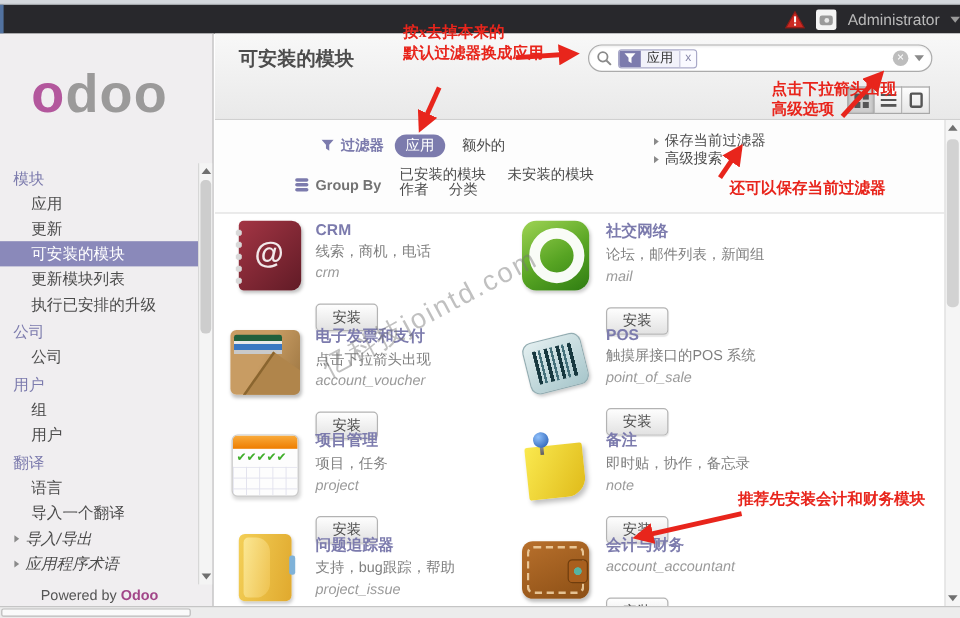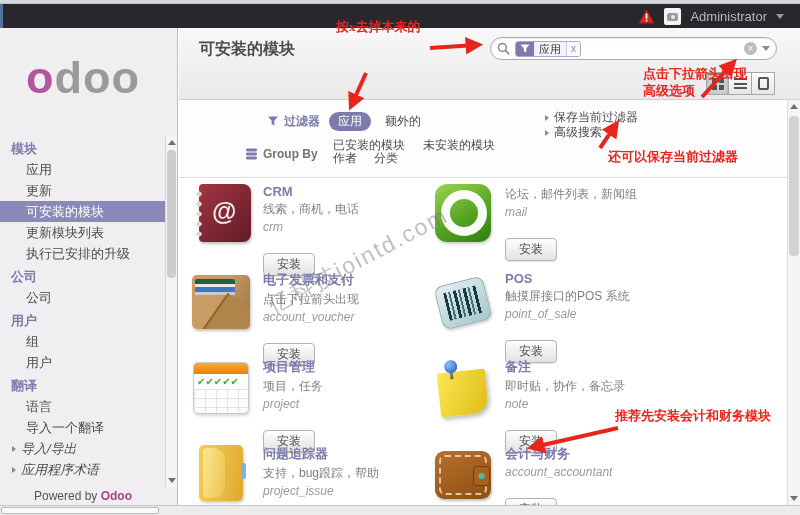--- a/index.html
+++ b/index.html
@@ -1,35 +1,35 @@
 <!DOCTYPE html>
 <html><head>
 <meta charset="utf-8">
 <style>
   * { margin:0; padding:0; box-sizing:border-box; }
   body { font-family:"Liberation Sans","DejaVu Sans",sans-serif; background:#888; }
   .page { position:relative; width:800px; height:515px; overflow:hidden; background:#fff; margin:0 auto; }
 
   
   .browser-strip { position:absolute; left:0; top:0; width:800px; height:4px; background:#d4d8dd; border-bottom:1px solid #bfc3c8; }
-  .topbar { position:absolute; left:0; top:4px; width:800px; height:24px; background:#28282c; display:flex; align-items:center; justify-content:flex-end; padding-right:16px; gap:9px; }
+  .topbar { position:absolute; left:0; top:4px; width:800px; height:24px; background:#28282c; display:flex; align-items:center; justify-content:flex-end; padding-right:0; gap:9px; }
   .topbar::before { content:""; position:absolute; left:0; top:0; width:3px; height:24px; background:#5272a0; }
   .warn-icon { width:17px; height:15px; }
   .avatar { width:17px; height:17px; background:#f4f4f4; border-radius:2px; position:relative; }
   .avatar::before { content:""; position:absolute; left:3px; top:5px; width:11px; height:8px; background:#9a9a9a; border-radius:2px; }
   .avatar::after { content:""; position:absolute; left:6.5px; top:7px; width:4px; height:4px; background:#e8e8e8; border-radius:50%; }
   .user-name { color:#b9b9b9; font-size:13px; }
   .caret-down { width:0; height:0; border-left:4px solid transparent; border-right:4px solid transparent; border-top:5px solid #9a9a9a; }
 
   
   .sidebar { position:absolute; left:0; top:28px; width:178px; height:477px; background:#f0eef0; border-right:1px solid #bdbdbd; overflow:hidden; }
   .logo { position:absolute; left:0; top:24px; width:166px; text-align:center; font-size:45px; font-weight:bold; letter-spacing:1px; color:#9b9a9a; }
   .logo .o1 { color:#b3579d; }
   .snav { position:absolute; left:0; right:12px; top:108px; bottom:20px; overflow:hidden; font-size:13px; }
-  .nav-sec { height:21px; line-height:21px; margin-top:2px; padding-left:11px; color:#7c7bad; font-weight:bold; }
+  .nav-sec { height:21px; line-height:21px; margin-top:2px; padding-left:11px; color:#7c7bad; font-weight:normal; }
   .nav-item { height:21px; line-height:21px; padding-left:26px; color:#4c4c4c; cursor:pointer; white-space:nowrap; }
   .nav-item.active { background:#8a89ba; color:#fff; }
   .nav-item.has-arrow { padding-left:12px; display:flex; align-items:center;font-style:italic; }
   .exp-tri { width:0; height:0; border-left:4px solid #8a8a8a; border-top:3px solid transparent; border-bottom:3px solid transparent; margin-right:5px; }
   .powered { position:absolute; left:0; bottom:2px; width:166px; text-align:center; font-size:12px; color:#555; }
   .powered b { color:#a24689; }
 
   
   .sb-scroll { position:absolute; right:0; top:108px; bottom:18px; width:12px; background:#f4f4f4; border-left:1px solid #d7d7d7; }
   .sb-thumb { position:absolute; left:1px; right:1px; top:14px; height:128px; background:#cdcdcd; border-radius:4px; }
@@ -253,20 +253,21 @@
           <div class="m-desc">线索，商机，电话</div>
           <div class="m-tech">crm</div>
           <button class="install-btn">安装</button>
         </div>
       </div>
       <div class="card">
         <div class="micon-wrap">
             <div class="icon-mail"></div>
           </div>
         <div>
+          <div class="m-name">社交网络</div>
           <div class="m-desc">论坛，邮件列表，新闻组</div>
           <div class="m-tech">mail</div>
           <button class="install-btn">安装</button>
         </div>
       </div>
       <div class="card">
         <div class="micon-wrap">
             <div class="icon-voucher"></div>
           </div>
         <div>
@@ -340,20 +341,21 @@
       <span class="scroll-arrow-dn"></span>
     </div>
   </div>
 
   <div class="hscroll">
       <span class="hthumb"></span>
     </div>
 
   <div class="ann" style="left:336px; top:18px;font-family:Liberation Serif, serif;">
       <div>按x去掉本来的</div>
+      <div>默认过滤器换成应用</div>
     </div>
   <div class="ann" style="left:596px; top:65px;margin-left:47px;">
       <div>点击下拉箭头出现</div>
       <div>高级选项</div>
     </div>
   <div class="ann" style="left:608px; top:148px;"><span>还可以保存当前过滤器</span></div>
   <div class="ann" style="left:615px; top:407px;"><span>推荐先安装会计和财务模块</span></div>
 
   <svg class="arrows">
     <defs>

